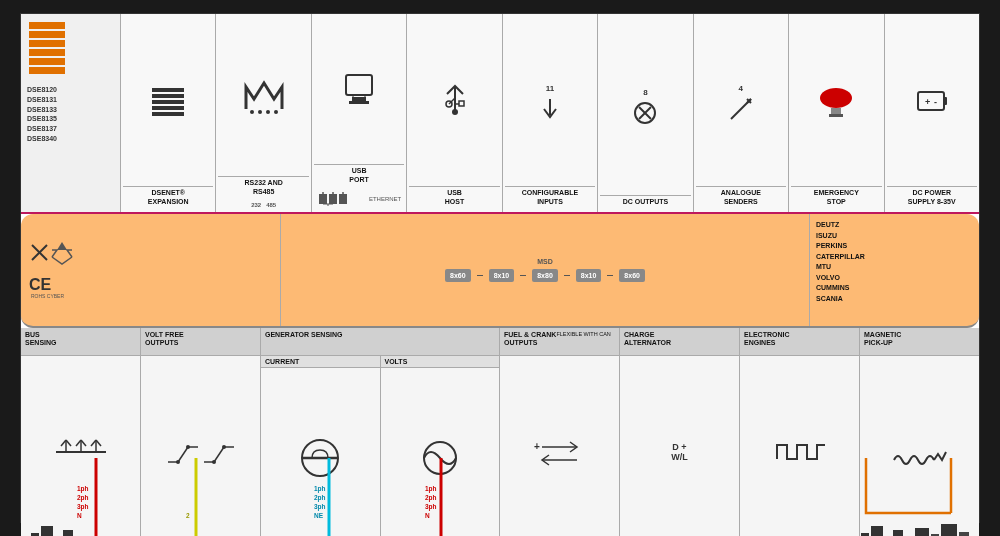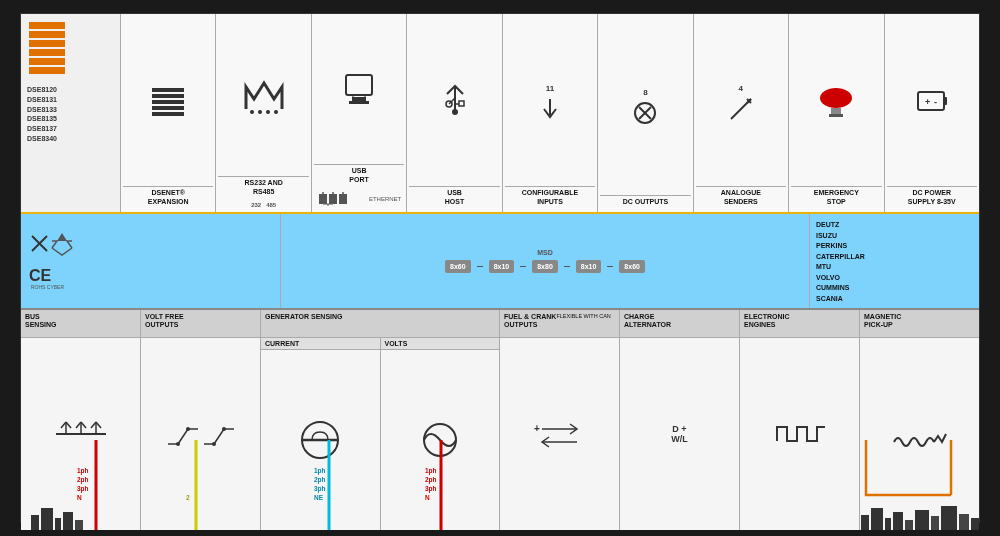--- a/index.html
+++ b/index.html
@@ -19,21 +19,21 @@
       height: 510px;
       position: relative;
       border: 1px solid #333;
     }
 
     
     .top-section {
       display: flex;
       width: 100%;
       height: 200px;
-      border-bottom: 2px solid #eab308;
+      border-bottom: 2px solid #be185d;
     }
 
     
     .left-col {
       width: 100px;
       padding: 6px;
       border-right: 1px solid #aaa;
       background: #f0f0f0;
     }
     .model-list {
@@ -80,23 +80,24 @@
       margin-top: 4px;
       display: flex;
       align-items: center;
       justify-content: center;
     }
 
     
     .middle-section {
       display: flex;
       width: 100%;
-      height: 96px;
+      height: 114px;
       border-bottom: 2px solid #888;
-      background: #7dd3fc;
+      background: #fdba74;
+      border-radius: 12px;
     }
     .middle-left {
       width: 260px;
       padding: 6px;
       display: flex;
       align-items: center;
       gap: 8px;
       border-right: 1px solid #aaa;
     }
     .middle-center {

